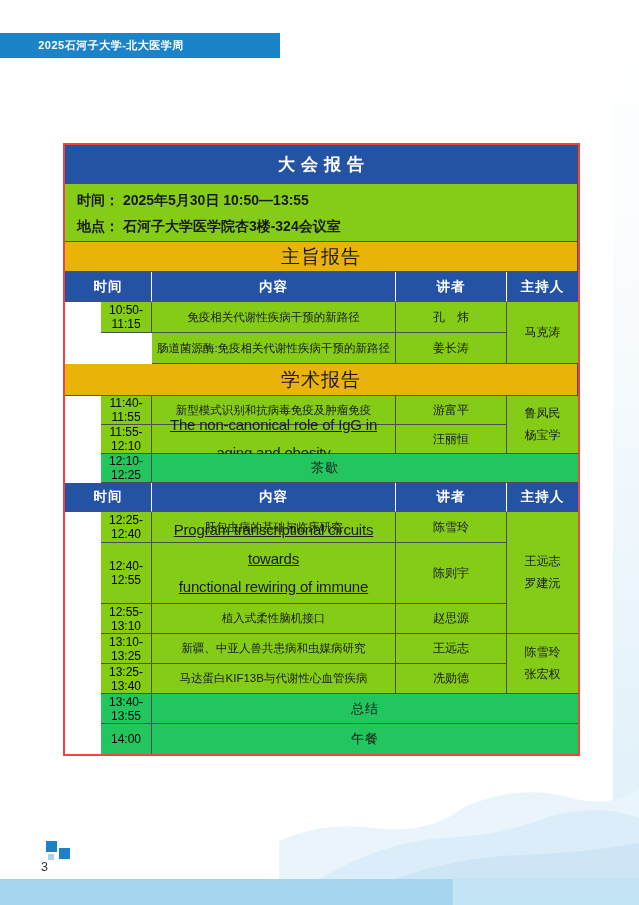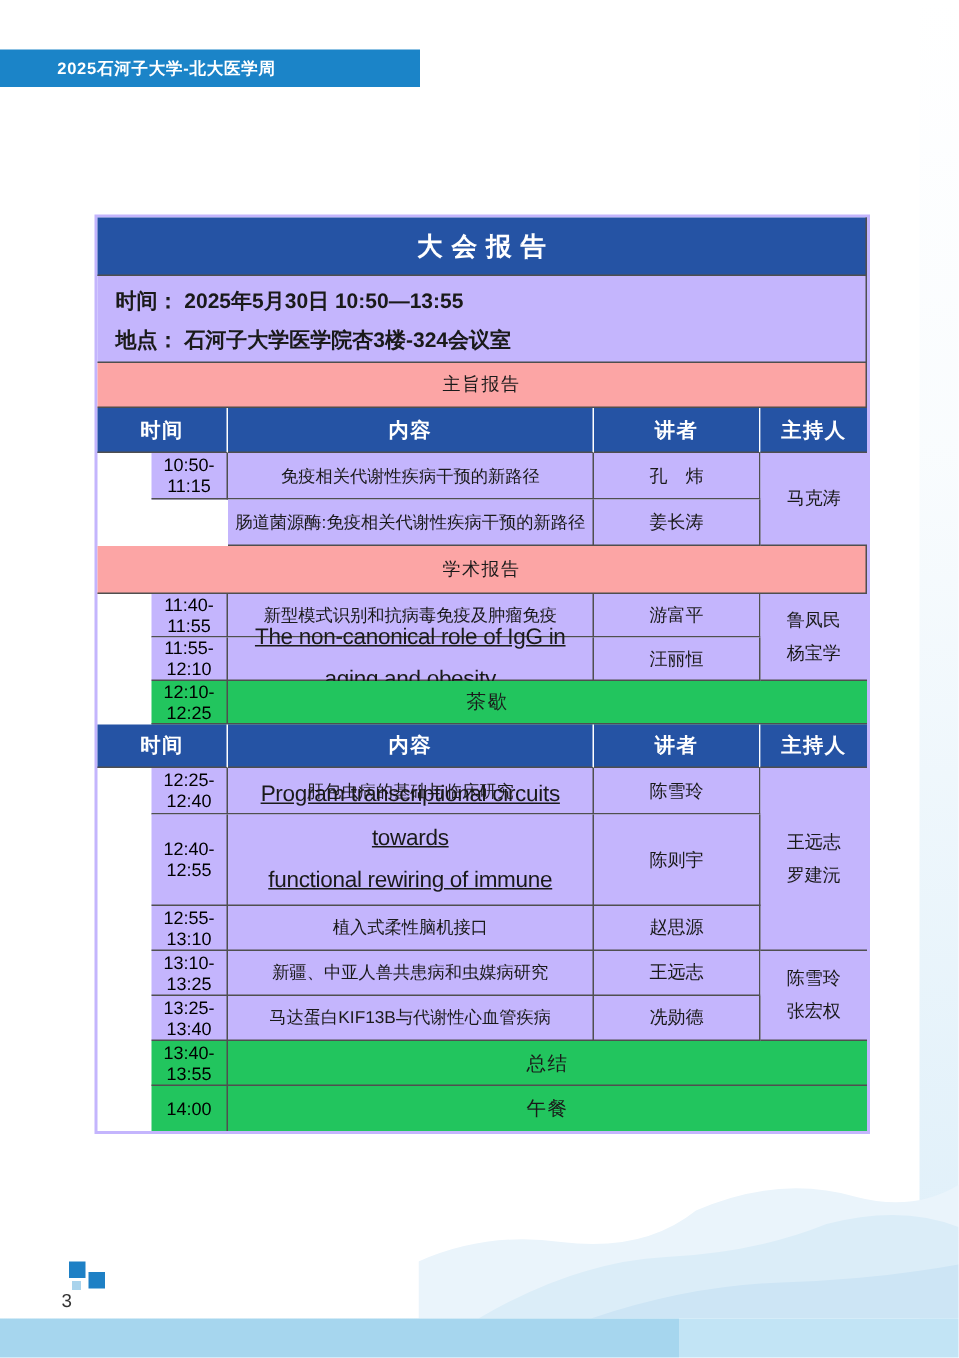--- a/index.html
+++ b/index.html
@@ -21,40 +21,40 @@
   .right-tint{
     position:absolute;right:0;top:0;width:26px;height:879px;
     background:linear-gradient(to bottom,rgba(230,242,250,0) 0%,rgba(230,242,250,0.25) 35%,rgba(216,236,248,0.85) 100%);
   }
   
   .schedule{
     position:absolute;left:63px;top:143px;
     display:grid;
     grid-template-columns:87px 244px 111px 71px;
     grid-template-rows:39px 58px 30px 30px 31px 31px 32px 29px 29px 29px 29px 31px 61px 30px 30px 30px 30px 30px;
-    border:2px solid #c4b5fd;background:#fff;
+    border:2px solid #ef4444;background:#fff;
   }
   .c{
     box-sizing:border-box;display:flex;align-items:center;justify-content:center;
     border-right:1px solid #4f4f4f;border-bottom:1px solid #4f4f4f;
     font-size:11.5px;text-align:center;padding:0 4px;white-space:pre-line;
-    background:#c4b5fd;min-width:0;min-height:0;
+    background:#84cc16;min-width:0;min-height:0;
   }
   .lastcol{border-right:none;}
   .lastrow{border-bottom:none;}
   .title{
     background:#2553a4;color:#fff;font-size:17px;font-weight:bold;
     letter-spacing:6px;text-indent:6px;
   }
   .info{
     flex-direction:column;align-items:flex-start;justify-content:center;
     padding-left:12px;font-size:14px;font-weight:bold;line-height:26px;
     text-align:left;
   }
-  .sec{background:#fca5a5;font-size:12px;letter-spacing:1px;}
+  .sec{background:#eab308;font-size:19px;letter-spacing:1px;}
   .hdr{
     background:#2553a4;color:#fff;font-weight:bold;font-size:13.5px;
     border-right:1px solid #ffffff;letter-spacing:1px;
   }
   .hdr.lastcol{border-right:none;}
   .time{font-weight:normal;font-size:12px;color:#000;margin-left:36px;}
   .speaker{font-size:12px;}
   .host{font-size:12px;line-height:1.8;}
   .blue{background:#22c55e;}
   .tea-merged{padding-right:84px;font-size:13px;letter-spacing:1px;}

